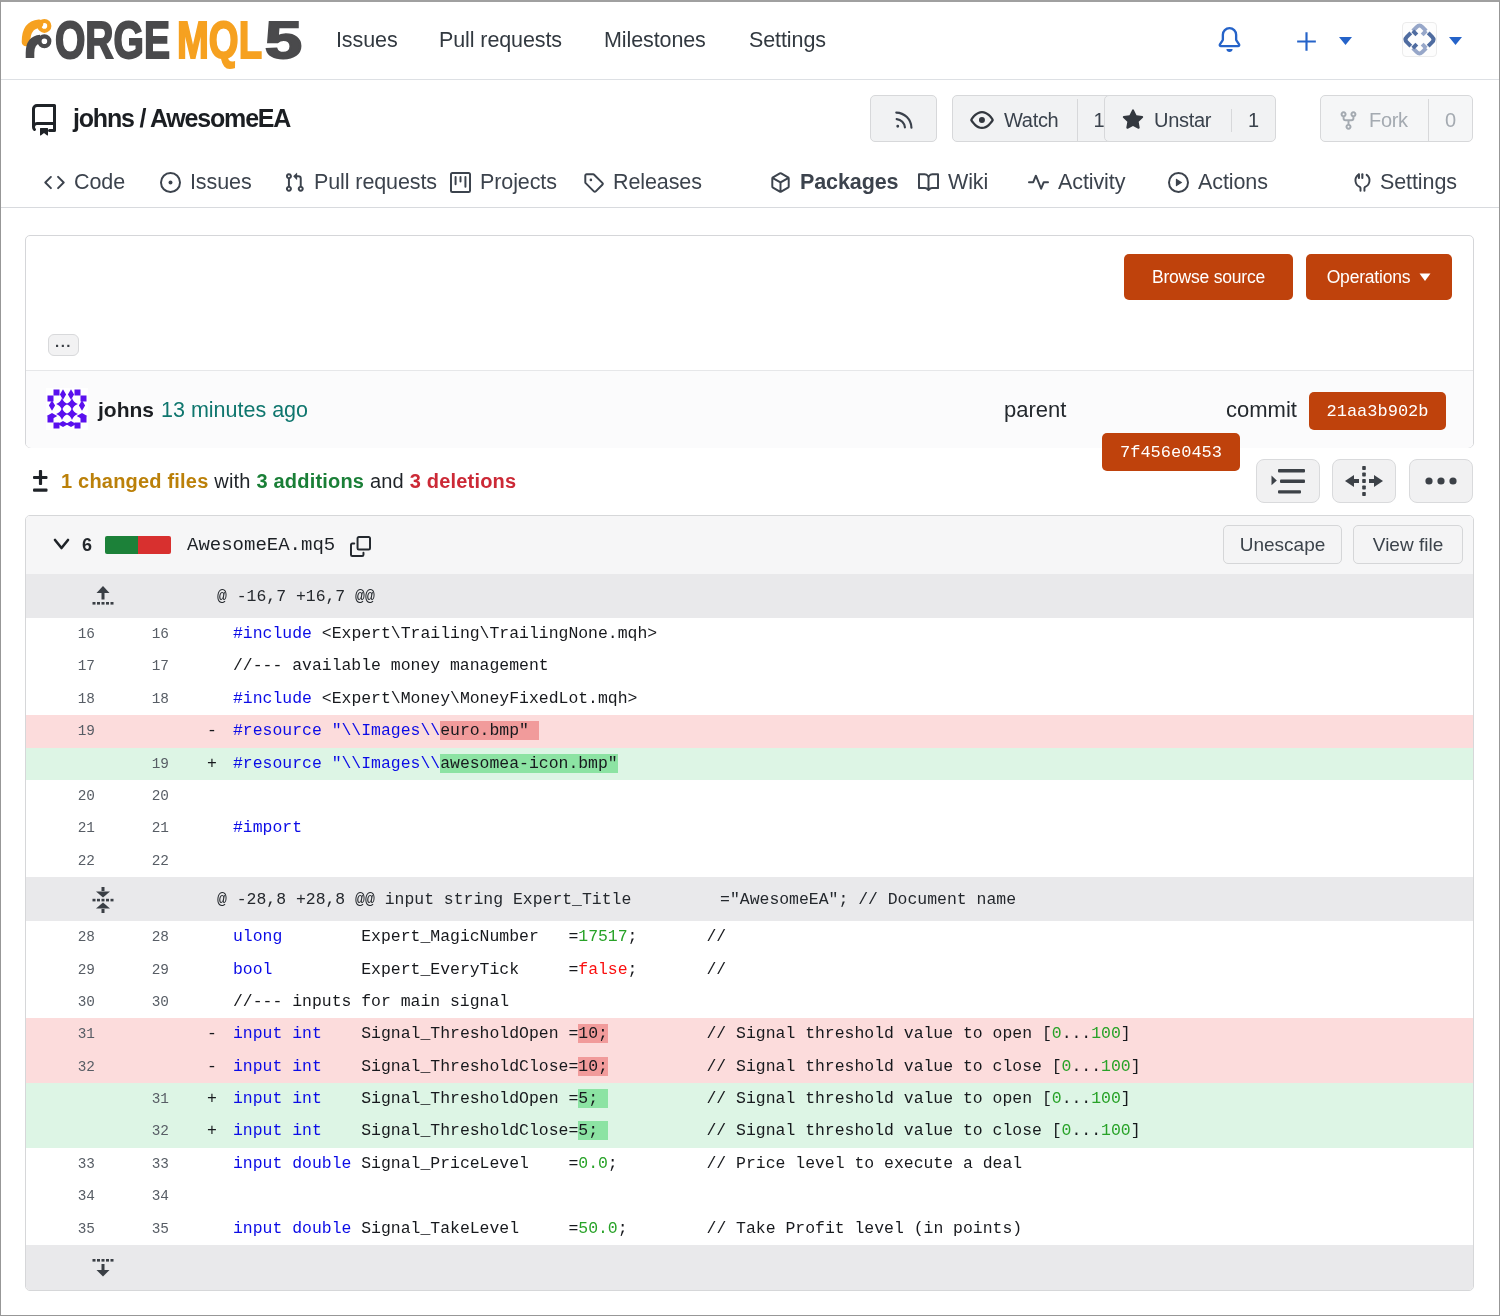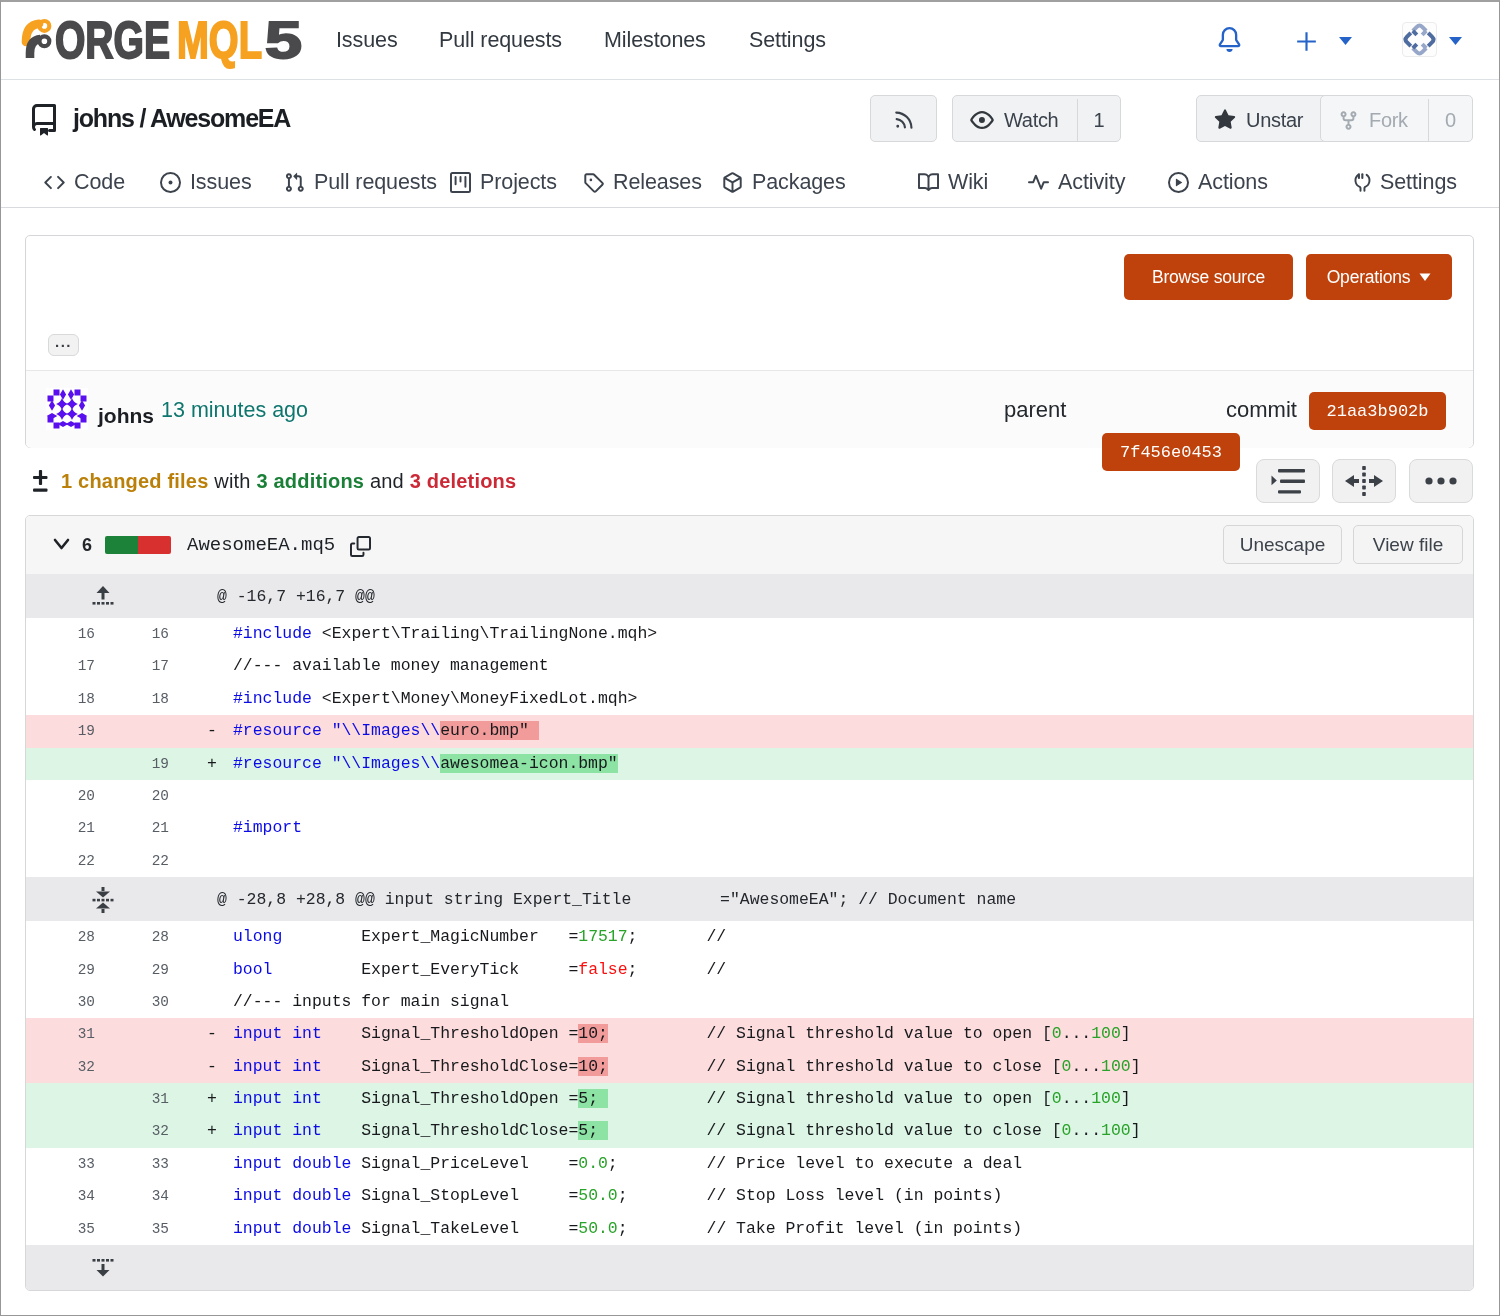--- a/index.html
+++ b/index.html
@@ -125,21 +125,21 @@
   </div>
   <div class="btngroup" style="left:952px; top:15px; width:169px;">
     <div class="main" style="flex:1;">
       <svg width="24" height="24" viewBox="0 0 16 16" fill="#33383f">
             <path d="M8 2c1.981 0 3.671.992 4.933 2.078 1.27 1.091 2.187 2.345 2.637 3.023a1.62 1.62 0 0 1 0 1.798c-.45.678-1.367 1.932-2.637 3.023C11.67 13.008 9.981 14 8 14c-1.981 0-3.671-.992-4.933-2.078C1.797 10.83.88 9.576.43 8.898a1.62 1.62 0 0 1 0-1.798c.45-.677 1.367-1.931 2.637-3.022C4.33 2.992 6.019 2 8 2ZM1.679 7.932a.12.12 0 0 0 0 .136c.411.622 1.241 1.75 2.366 2.717C5.176 11.758 6.527 12.5 8 12.5c1.473 0 2.825-.742 3.955-1.715 1.124-.967 1.954-2.096 2.366-2.717a.12.12 0 0 0 0-.136c-.412-.621-1.242-1.75-2.366-2.717C10.824 4.242 9.473 3.5 8 3.5c-1.473 0-2.825.742-3.955 1.715-1.124.967-1.954 2.096-2.366 2.717ZM8 10a2 2 0 1 1-.001-3.999A2 2 0 0 1 8 10Z"></path>
           </svg>
       <span>Watch</span>
     </div>
     <div class="cnt" style="width:43px;">1</div>
   </div>
-  <div class="btngroup" style="left:1196px; top:15px; width:172px;align-items:center;">
+  <div class="btngroup" style="left:1104px; top:15px; width:172px;align-items:center;">
     <div class="main" style="flex:1;">
       <svg width="22" height="22" viewBox="0 0 16 16" fill="#33383f">
             <path d="M8 .25a.75.75 0 0 1 .673.418l1.882 3.815 4.21.612a.75.75 0 0 1 .416 1.279l-3.046 2.97.719 4.192a.751.751 0 0 1-1.088.791L8 12.347l-3.766 1.98a.75.75 0 0 1-1.088-.79l.72-4.194L.818 6.374a.75.75 0 0 1 .416-1.28l4.21-.611L7.327.668A.75.75 0 0 1 8 .25Z"></path>
           </svg>
       <span>Unstar</span>
     </div>
     <div class="cnt" style="width:44px;">1</div>
   </div>
   <div class="btngroup" style="left:1320px; top:15px; width:153px; color:#a4aab1; background:#f5f6f7;">
     <div class="main" style="flex:1;">
@@ -177,21 +177,21 @@
           <path d="M1.75 0h12.5C15.216 0 16 .784 16 1.75v12.5A1.75 1.75 0 0 1 14.25 16H1.75A1.75 1.75 0 0 1 0 14.25V1.75C0 .784.784 0 1.75 0ZM1.5 1.75v12.5c0 .138.112.25.25.25h12.5a.25.25 0 0 0 .25-.25V1.75a.25.25 0 0 0-.25-.25H1.75a.25.25 0 0 0-.25.25ZM11.75 3a.75.75 0 0 1 .75.75v7.5a.75.75 0 0 1-1.5 0v-7.5a.75.75 0 0 1 .75-.75Zm-8.25.75a.75.75 0 0 1 1.5 0v5.5a.75.75 0 0 1-1.5 0ZM8 3a.75.75 0 0 1 .75.75v3.5a.75.75 0 0 1-1.5 0v-3.5A.75.75 0 0 1 8 3Z"></path>
         </svg>
         <span>Projects</span>
       </div>
       <div class="tab" style="left:583px;">
         <svg width="21" height="21" viewBox="0 0 16 16" fill="#3c434d">
           <path d="M1 7.775V2.75C1 1.784 1.784 1 2.75 1h5.025c.464 0 .91.184 1.238.513l6.25 6.25a1.75 1.75 0 0 1 0 2.474l-5.026 5.026a1.75 1.75 0 0 1-2.474 0l-6.25-6.25A1.752 1.752 0 0 1 1 7.775Zm1.5 0c0 .066.026.13.073.177l6.25 6.25a.25.25 0 0 0 .354 0l5.025-5.025a.25.25 0 0 0 0-.354l-6.25-6.25a.25.25 0 0 0-.177-.073H2.75a.25.25 0 0 0-.25.25ZM6 5a1 1 0 1 1 0 2 1 1 0 0 1 0-2Z"></path>
         </svg>
         <span>Releases</span>
       </div>
-      <div class="tab" style="left:722px;">
+      <div class="tab" style="left:770px;font-weight:bold;">
         <svg width="21" height="21" viewBox="0 0 16 16" fill="#3c434d">
           <path d="m8.878.392 5.25 3.045c.54.314.872.89.872 1.514v6.098a1.75 1.75 0 0 1-.872 1.514l-5.25 3.045a1.75 1.75 0 0 1-1.756 0l-5.25-3.045A1.75 1.75 0 0 1 1 11.049V4.951c0-.624.332-1.2.872-1.514L7.122.392a1.75 1.75 0 0 1 1.756 0ZM7.875 1.69l-4.63 2.685L8 7.133l4.755-2.758-4.63-2.685a.248.248 0 0 0-.25 0ZM2.5 5.677v5.372c0 .09.047.171.125.216l4.625 2.683V8.432Zm6.25 8.271 4.625-2.683a.25.25 0 0 0 .125-.216V5.677L8.75 8.432Z"></path>
         </svg>
         <span>Packages</span>
       </div>
       <div class="tab" style="left:918px;">
         <svg width="21" height="21" viewBox="0 0 16 16" fill="#3c434d">
           <path d="M0 1.75A.75.75 0 0 1 .75 1h4.253c1.227 0 2.317.59 3 1.501A3.743 3.743 0 0 1 11.006 1h4.245a.75.75 0 0 1 .75.75v10.5a.75.75 0 0 1-.75.75h-4.507a2.25 2.25 0 0 0-1.591.659l-.622.621a.75.75 0 0 1-1.06 0l-.622-.621A2.25 2.25 0 0 0 5.258 13H.75a.75.75 0 0 1-.75-.75Zm7.251 10.324.004-5.073-.002-2.253A2.25 2.25 0 0 0 5.003 2.5H1.5v9h3.757a3.75 3.75 0 0 1 1.994.574ZM8.755 4.75l-.004 7.322a3.752 3.752 0 0 1 1.992-.572H14.5v-9h-3.495a2.25 2.25 0 0 0-2.25 2.25Z"></path>
         </svg>
         <span>Wiki</span>
@@ -245,21 +245,21 @@
             <path d="M6 25.1 L11.3 28 L6 30.9 L0.7000000000000002 28 Z" fill="#5a10ee"></path>
             <path d="M36 25.1 L41.3 28 L36 30.9 L30.7 28 Z" fill="#5a10ee"></path>
             <path d="M17 33.1 L22.3 36 L17 38.9 L11.7 36 Z" fill="#5a10ee"></path>
             <path d="M25 33.1 L30.3 36 L25 38.9 L19.7 36 Z" fill="#5a10ee"></path>
             <path d="M16 10.1 Q17.5 14.5 21.9 16 Q17.5 17.5 16 21.9 Q14.5 17.5 10.1 16 Q14.5 14.5 16 10.1 Z" fill="#5a10ee"></path>
             <path d="M26 10.1 Q27.5 14.5 31.9 16 Q27.5 17.5 26 21.9 Q24.5 17.5 20.1 16 Q24.5 14.5 26 10.1 Z" fill="#5a10ee"></path>
             <path d="M16 20.1 Q17.5 24.5 21.9 26 Q17.5 27.5 16 31.9 Q14.5 27.5 10.1 26 Q14.5 24.5 16 20.1 Z" fill="#5a10ee"></path>
             <path d="M26 20.1 Q27.5 24.5 31.9 26 Q27.5 27.5 26 31.9 Q24.5 27.5 20.1 26 Q24.5 24.5 26 20.1 Z" fill="#5a10ee"></path>
           </svg>
     </div>
-    <div class="abs" style="left:72px; top:6px; height:78px; display:flex; align-items:center; font-size:21px; font-weight:bold; color:#1b1e22;">johns</div>
+    <div class="abs" style="left:72px; top:0; height:78px; display:flex; align-items:center; font-size:21px; font-weight:bold; color:#1b1e22;">johns</div>
     <div class="abs" style="left:135px; top:0; height:78px; display:flex; align-items:center; font-size:21.5px; color:#0f766e;">13 minutes ago</div>
     <div class="clabel" style="left:978px;">parent</div>
     <div class="hashbtn" style="left:1076px; width:138px;margin-top:41px;">7f456e0453</div>
     <div class="clabel" style="left:1200px;">commit</div>
     <div class="hashbtn" style="left:1283px; width:137px;text-align:right;">21aa3b902b</div>
   </div>
 </div>
 
 <div id="stats">
   <svg class="abs" style="left:33px; top:11px;" width="15" height="22" viewBox="0 0 15 22" fill="#1f2328">
@@ -352,21 +352,21 @@
           <span class="ht">@ -28,8 +28,8 @@ input string Expert_Title         ="AwesomeEA"; // Document name</span>
         </div>
         <div class="row"><span class="n1">28</span><span class="n2">28</span><span class="mk"></span><span class="cd"><span class="k">ulong</span>        Expert_MagicNumber   =<span class="g">17517</span>;       //</span></div>
         <div class="row"><span class="n1">29</span><span class="n2">29</span><span class="mk"></span><span class="cd"><span class="k">bool</span>         Expert_EveryTick     =<span class="r">false</span>;       //</span></div>
         <div class="row"><span class="n1">30</span><span class="n2">30</span><span class="mk"></span><span class="cd">//--- inputs for main signal</span></div>
         <div class="row del"><span class="n1">31</span><span class="n2"></span><span class="mk">-</span><span class="cd"><span class="k">input</span> <span class="k">int</span>    Signal_ThresholdOpen =<span class="hl-r">10;</span>          // Signal threshold value to open [<span class="g">0</span>...<span class="g">100</span>]</span></div>
         <div class="row del"><span class="n1">32</span><span class="n2"></span><span class="mk">-</span><span class="cd"><span class="k">input</span> <span class="k">int</span>    Signal_ThresholdClose=<span class="hl-r">10;</span>          // Signal threshold value to close [<span class="g">0</span>...<span class="g">100</span>]</span></div>
         <div class="row add"><span class="n1"></span><span class="n2">31</span><span class="mk">+</span><span class="cd"><span class="k">input</span> <span class="k">int</span>    Signal_ThresholdOpen =<span class="hl-g">5; </span>          // Signal threshold value to open [<span class="g">0</span>...<span class="g">100</span>]</span></div>
         <div class="row add"><span class="n1"></span><span class="n2">32</span><span class="mk">+</span><span class="cd"><span class="k">input</span> <span class="k">int</span>    Signal_ThresholdClose=<span class="hl-g">5; </span>          // Signal threshold value to close [<span class="g">0</span>...<span class="g">100</span>]</span></div>
         <div class="row"><span class="n1">33</span><span class="n2">33</span><span class="mk"></span><span class="cd"><span class="k">input</span> <span class="k">double</span> Signal_PriceLevel    =<span class="g">0.0</span>;         // Price level to execute a deal</span></div>
-        <div class="row"><span class="n1">34</span><span class="n2">34</span><span class="mk"></span><span class="cd"><span class="k">input</span> <span class="k">double</span> Signal_StopLevel     =<span class="g">50.0</span>;        // Stop Loss level (in points)</span></div>
+        <div class="row"><span class="n1">34</span><span class="n2">34</span><span class="mk"></span></div>
         <div class="row"><span class="n1">35</span><span class="n2">35</span><span class="mk"></span><span class="cd"><span class="k">input</span> <span class="k">double</span> Signal_TakeLevel     =<span class="g">50.0</span>;        // Take Profit level (in points)</span></div>
       </div>
   <div id="ffoot">
     <svg class="hicon" style="top:14px;" width="21" height="18" viewBox="0 0 21 18" fill="#3a3f45">
           <rect x="0" y="0" width="3" height="2.6"></rect>
           <rect x="4.5" y="0" width="3" height="2.6"></rect>
           <rect x="9" y="0" width="3" height="2.6"></rect>
           <rect x="13.5" y="0" width="3" height="2.6"></rect>
           <rect x="18" y="0" width="3" height="2.6"></rect>
           <rect x="9" y="5" width="3" height="6"></rect>

